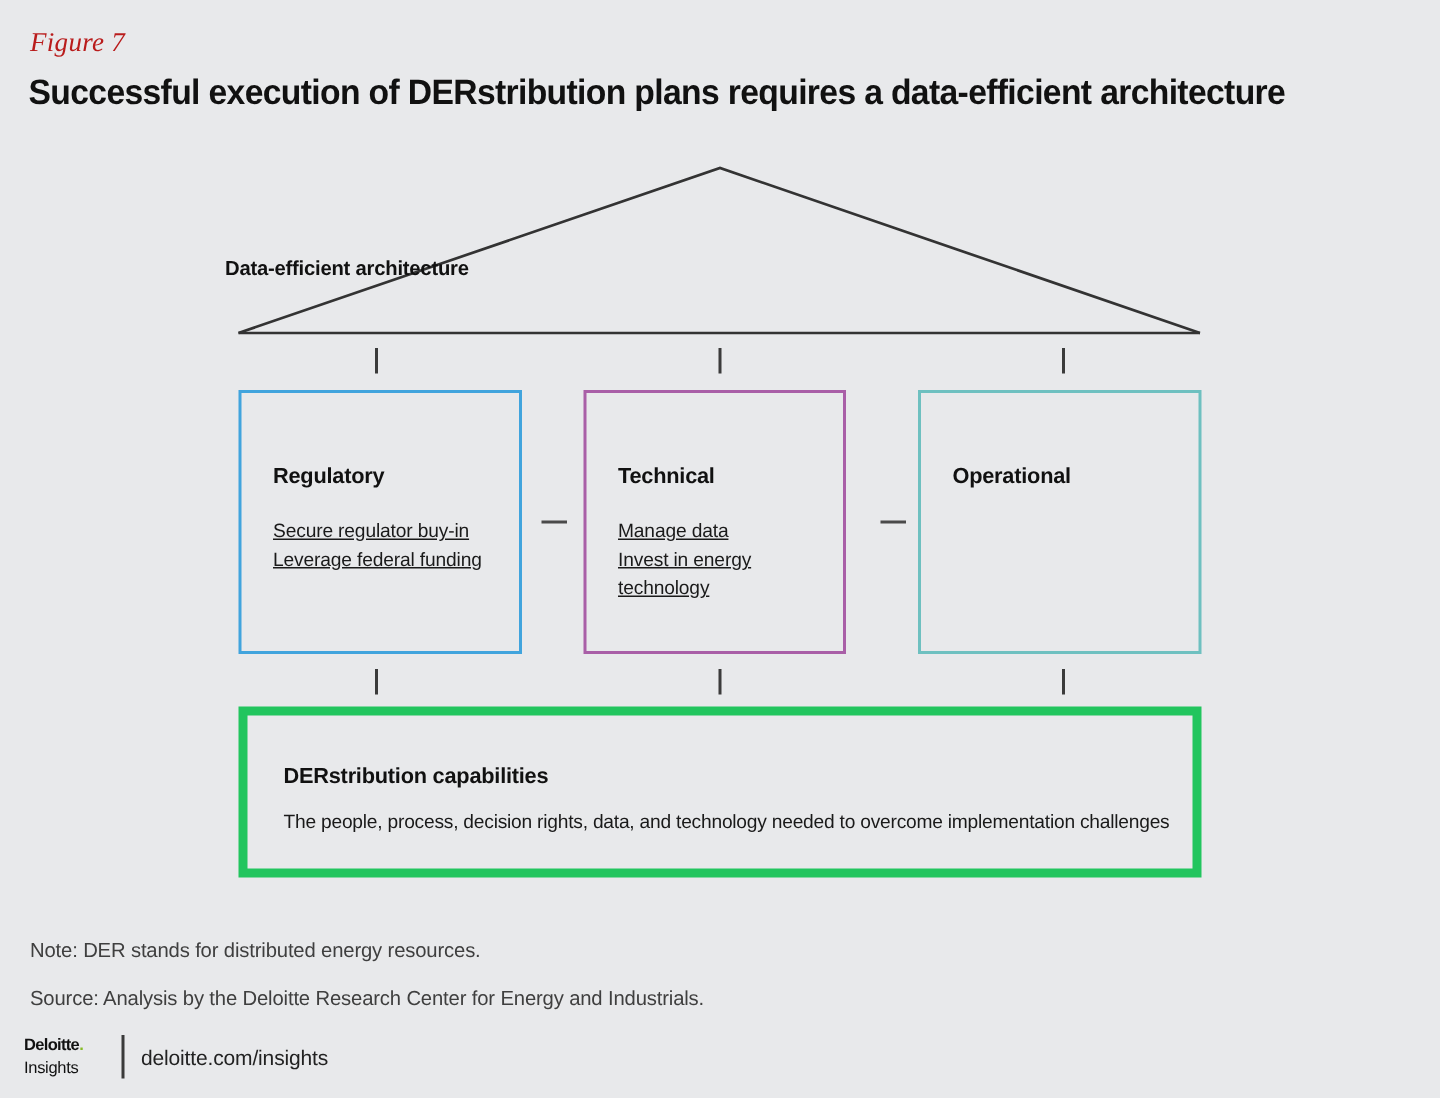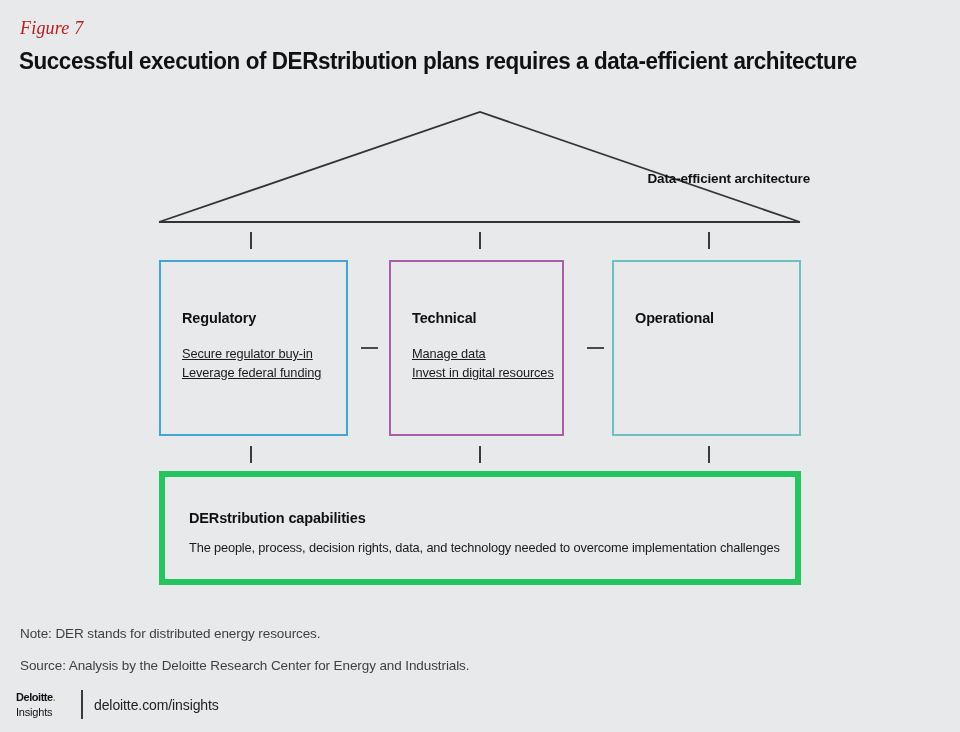--- a/index.html
+++ b/index.html
@@ -30,21 +30,21 @@
     letter-spacing:-0.45px;
     transform:scaleX(0.955);
     transform-origin:left top;
     white-space:nowrap;
   }
 
   
   .roof{position:absolute;left:150px;top:105px;width:660px;height:125px;}
   .roof-label{
     position:absolute;left:150px;top:171px;width:660px;
-    text-align:right;
+    text-align:left;
     font-size:13.5px;font-weight:bold;color:#111;
     letter-spacing:-0.15px;
   }
 
   
   .tick{
     position:absolute;width:2px;background:#3b3b3b;
   }
   .tick-top{top:232px;height:17px;}
   .tick-bottom{top:446px;height:17px;}
@@ -158,21 +158,21 @@
       <li>Leverage federal funding</li>
     </ul>
   </div>
 
   <div class="hdash" id="dash-1"></div>
 
   <div class="pillar" id="pillar-technical">
     <h3>Technical</h3>
     <ul>
       <li>Manage data</li>
-      <li>Invest in digital resources</li>
+      <li>Invest in energy technology</li>
     </ul>
   </div>
 
   <div class="hdash" id="dash-2"></div>
 
   <div class="pillar" id="pillar-operational">
     <h3>Operational</h3>
   </div>
 
   <div class="tick tick-bottom t1"></div>

